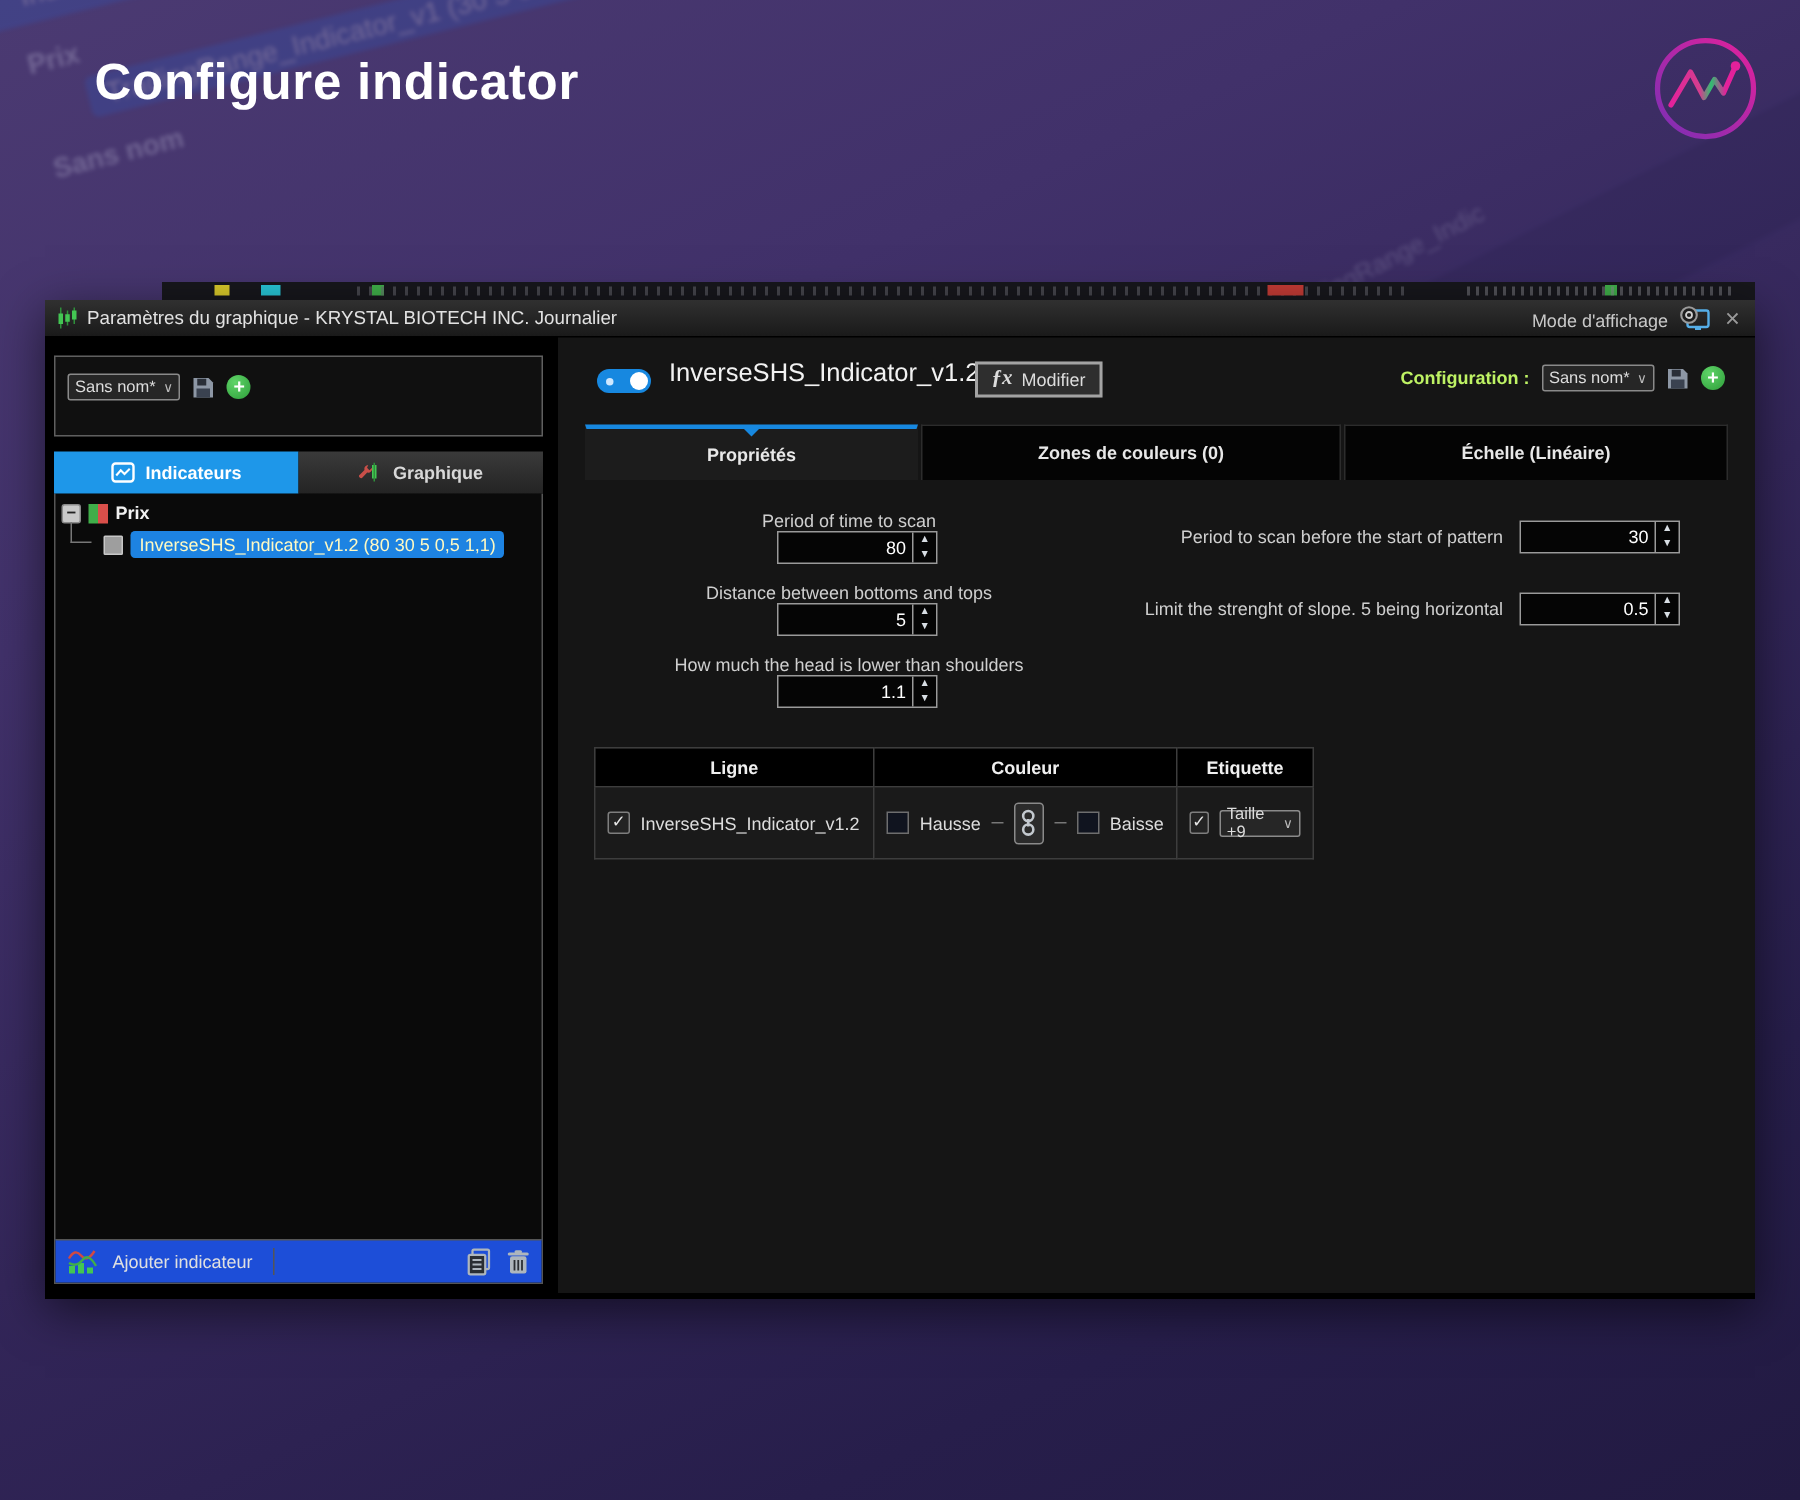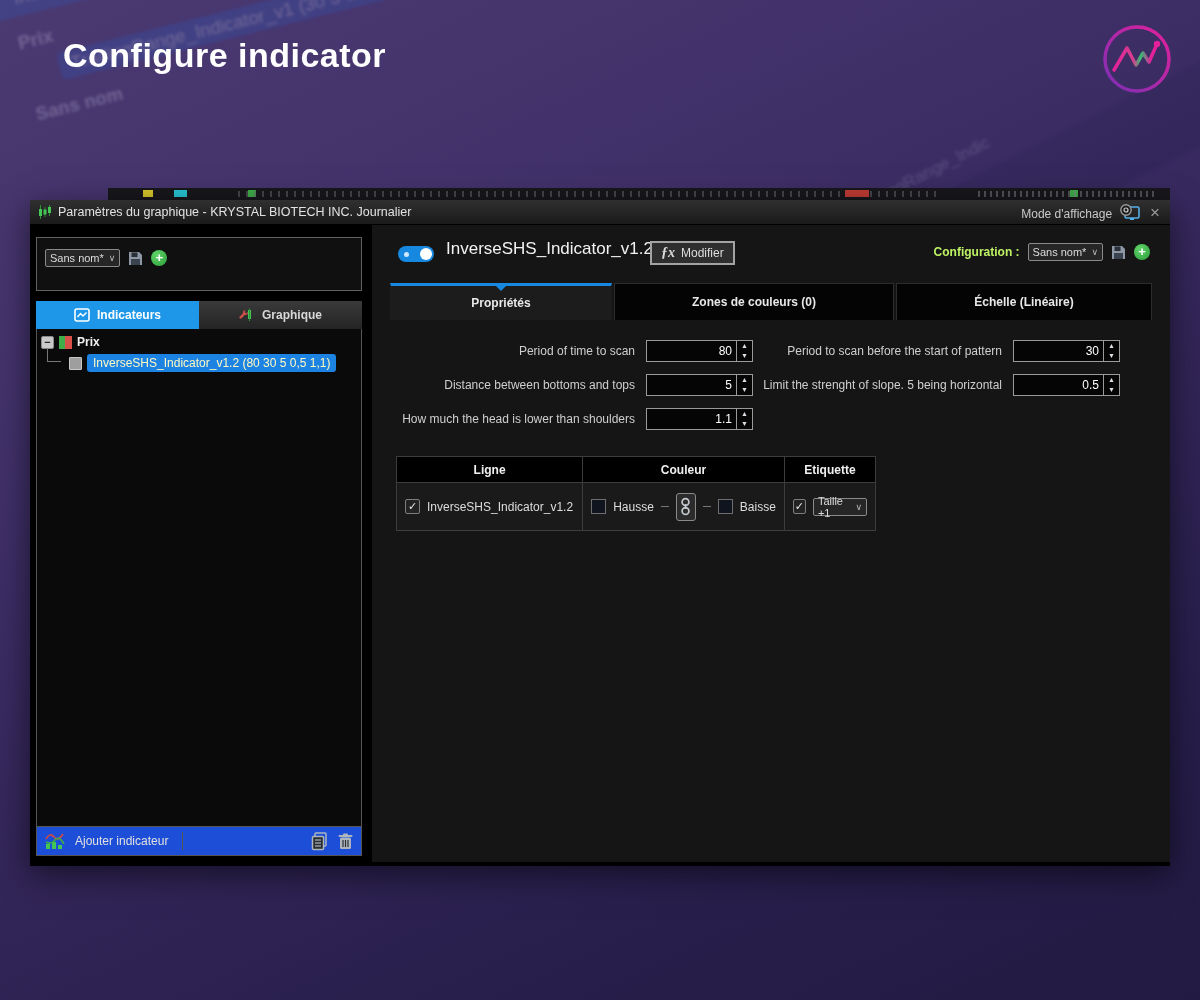--- a/index.html
+++ b/index.html
@@ -96,21 +96,21 @@
               background:#040404; border:1px solid #2c2c2c; border-bottom:none; }
   .main-tab.t1 { width:222px; } .main-tab.t2 { width:280px; } .main-tab.t3 { width:256px; }
   .main-tab.active { background:#1c1c1c; border-color:#1c1c1c; border-top:3px solid #1788e0; position:relative; }
   .main-tab.active::after { content:""; position:absolute; top:0; left:50%; margin-left:-5px;
       border-left:5px solid transparent; border-right:5px solid transparent; border-top:5px solid #1788e0; }
 
   
   .form { margin:20px 18px 0; }
   .form-row { display:flex; margin-bottom:12px; }
   .form-cell { display:flex; align-items:center; }
-  .form-cell.c1 { width:363px; } .form-cell.c2 { width:360px; margin-left:7px; }
+  .form-cell.c1 { width:363px;flex-direction:column; } .form-cell.c2 { width:360px; margin-left:7px; }
   .f-label { flex:1; text-align:right; color:#cfcfcf; padding-right:11px; font-size:12px; }
   .spinner { width:107px; height:22px; display:flex; border:1px solid #9a9a9a; background:#050505; }
   .spin-val { flex:1; color:#fff; text-align:right; padding:3px 4px 0 0; font-size:12px; }
   .spin-btns { width:16px; border-left:1px solid #9a9a9a; display:flex; flex-direction:column; }
   .spin-up,.spin-down { flex:1; font-size:7px; color:#d7dde3; text-align:center; line-height:10px; }
 
   
   .tbl { margin:26px 0 0 24px; width:480px; border-collapse:collapse; }
   .tbl th { background:#000; border:1px solid #3d3d3d; color:#f0f0f0; font-weight:bold; font-size:12px;
             height:26px; text-align:center; }
@@ -404,21 +404,21 @@
               </div>
               <div class="dash"></div>
               <div class="swatch"></div>
               <span>Baisse</span>
             </div>
           </td>
           <td>
             <div class="cell-flex">
               <div class="cb">✓</div>
               <div class="select">
-                <span>Taille +1</span>
+                <span>Taille +9</span>
                     <span class="caret">∨</span>
               </div>
             </div>
           </td>
         </tr>
       </tbody>
         </table>
 
     </div>
   </div>

